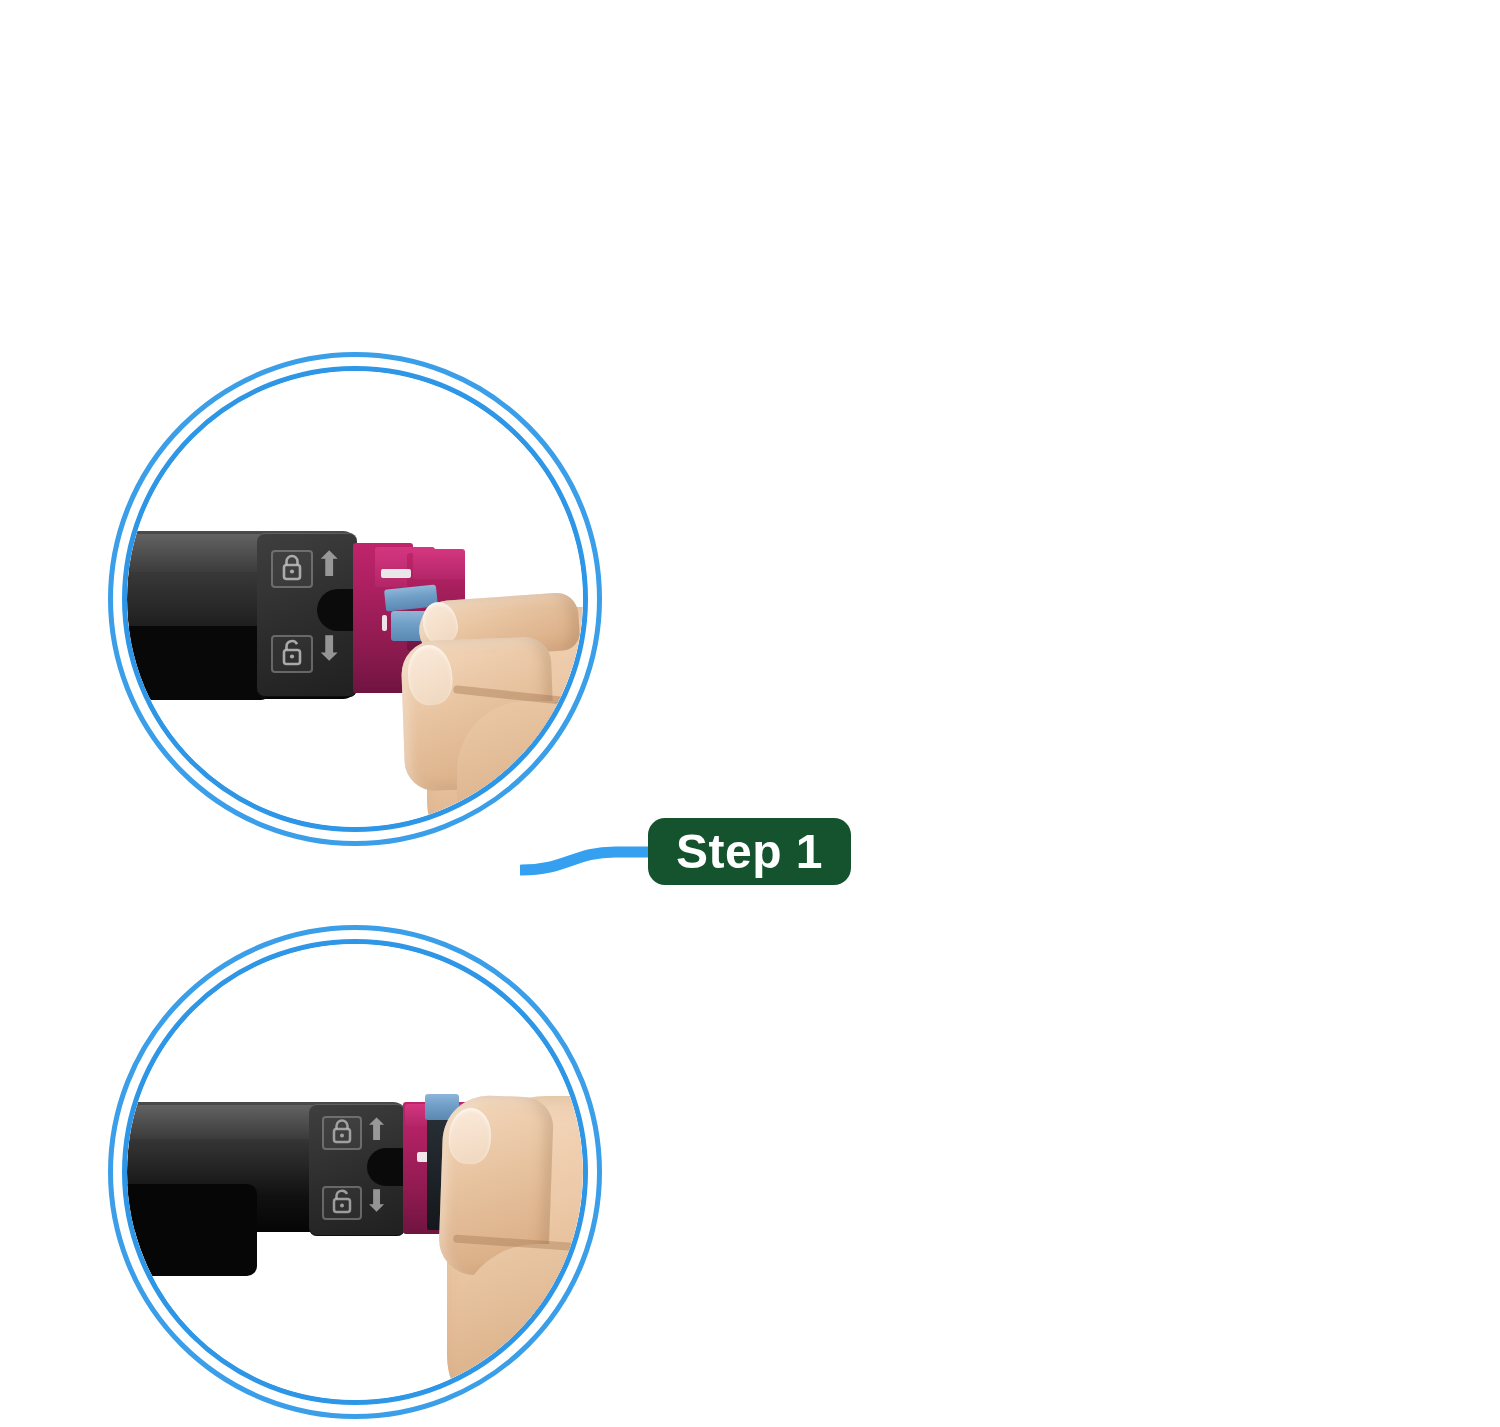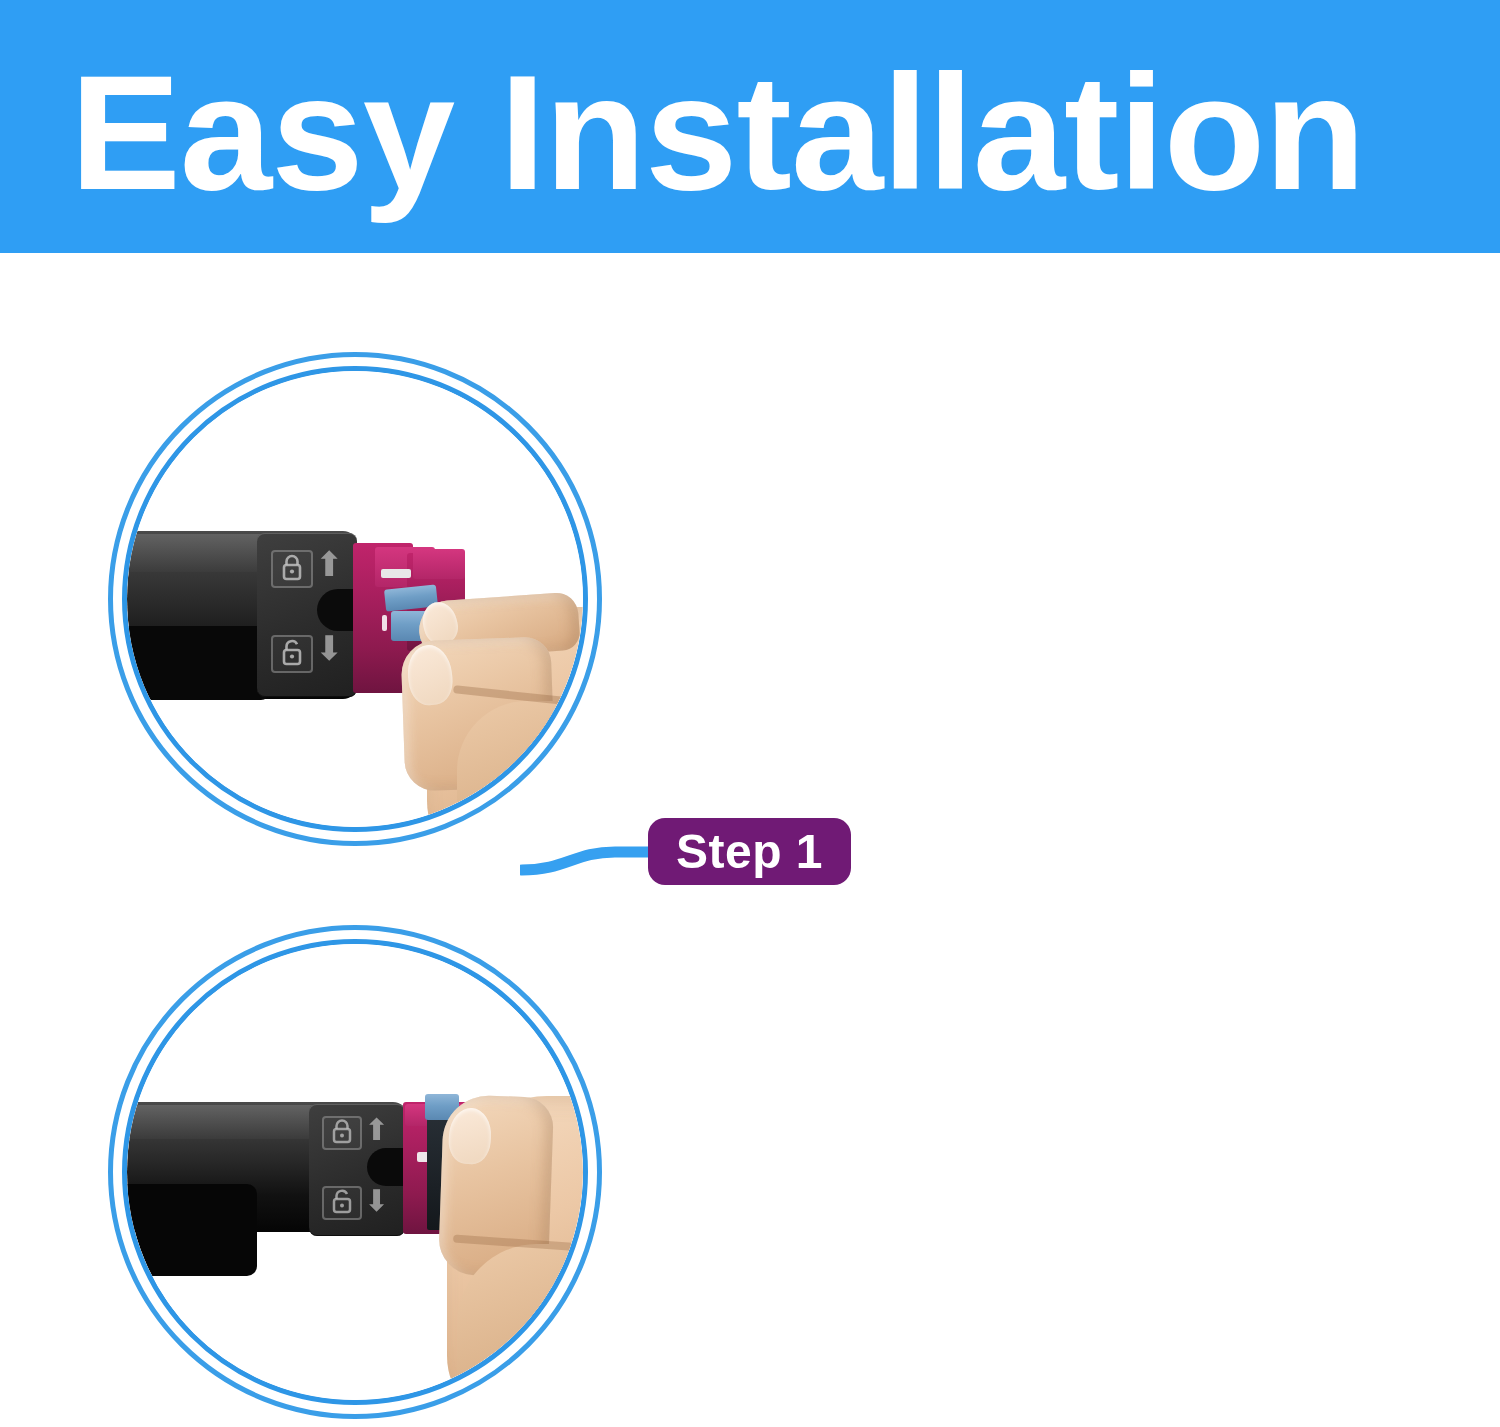--- a/index.html
+++ b/index.html
@@ -93,21 +93,21 @@
     height: 140px;
     pointer-events: none;
   }
   #connector-1 { top: 430px; }
 
   
   .step-badge {
     position: absolute;
     height: 67px;
     border-radius: 17px;
-    background: #701a75;
+    background: #14532d;
     color: #ffffff;
     font-family: "Liberation Sans", sans-serif;
     font-weight: bold;
     font-size: 48px;
     line-height: 67px;
     text-align: center;
     padding: 0 28px;
     box-sizing: border-box;
     white-space: nowrap;
     letter-spacing: 0.5px;
@@ -205,23 +205,20 @@
     position: absolute;
     background: linear-gradient(155deg,#f6ddc3 0%,#ecc8a6 38%,#dcb189 72%,#c99a71 100%);
     box-shadow: inset -10px 0 24px rgba(150,106,70,.28);
   }
 </style>
 </head>
 <body>
 
 <div id="page">
 
-  <div id="header-banner">
-    <div id="header-title">Easy Installation</div>
-  </div>
 
   <div id="step-block-1" class="step-block">
 
     <div id="photo-circle-1" class="photo-circle">
       <div class="photo-circle-inner">
         <div class="photo-clip">
           <div class="cart-scene">
 
             <div class="cart-black" style="left:-8px; top:160px; width:238px; height:168px;"></div>
             <div class="cart-black-hl" style="left:-6px; top:163px; width:232px; height:38px;"></div>

